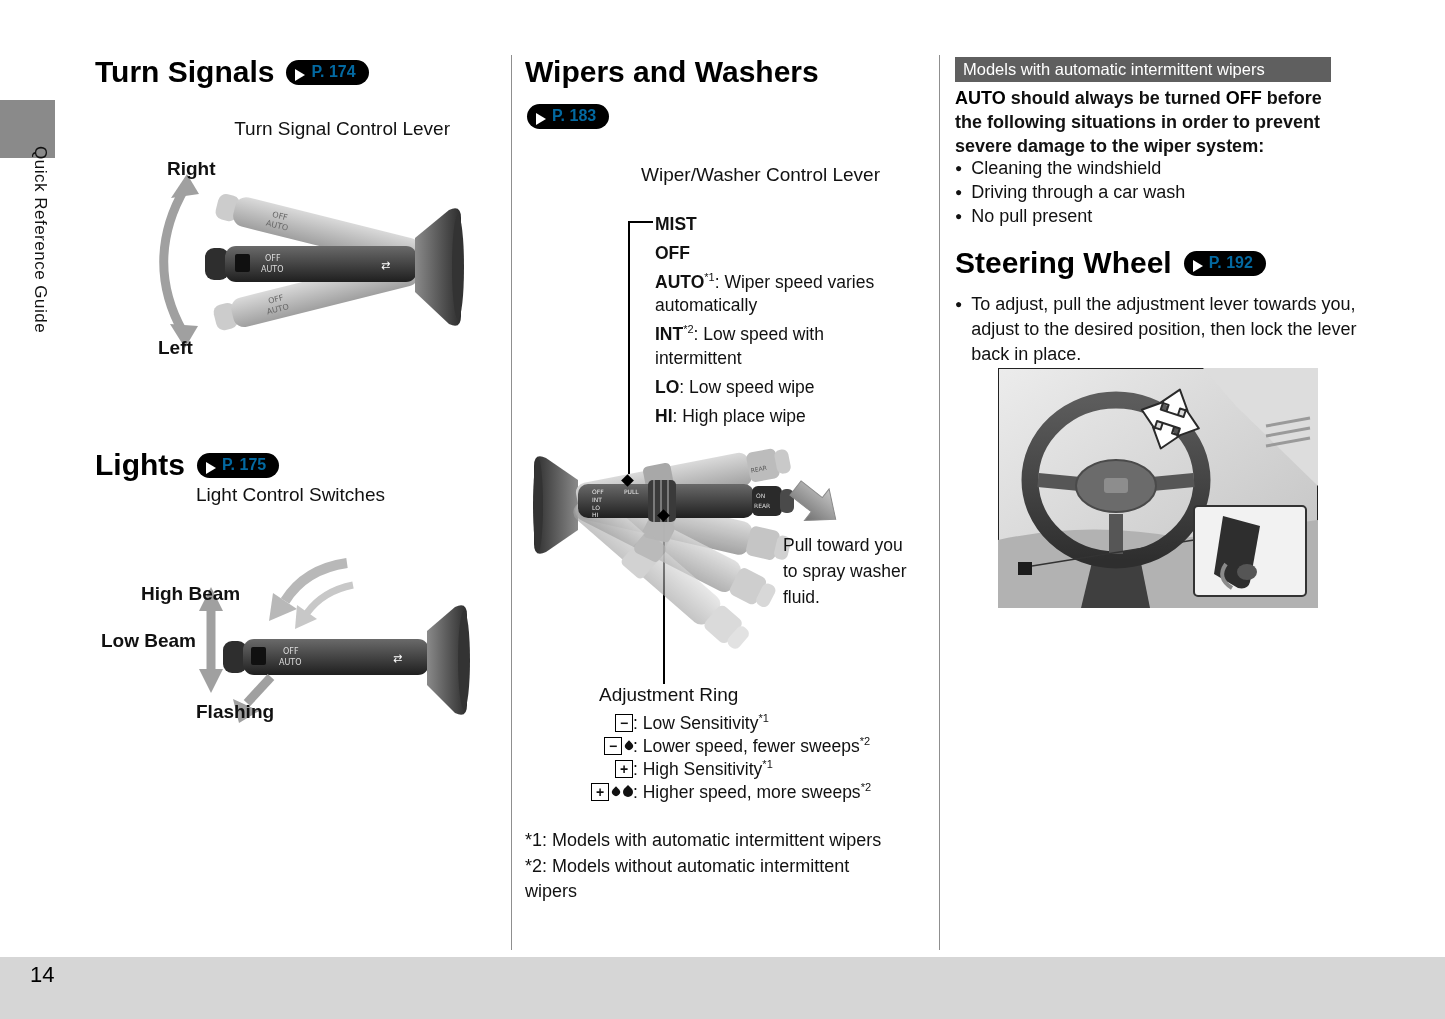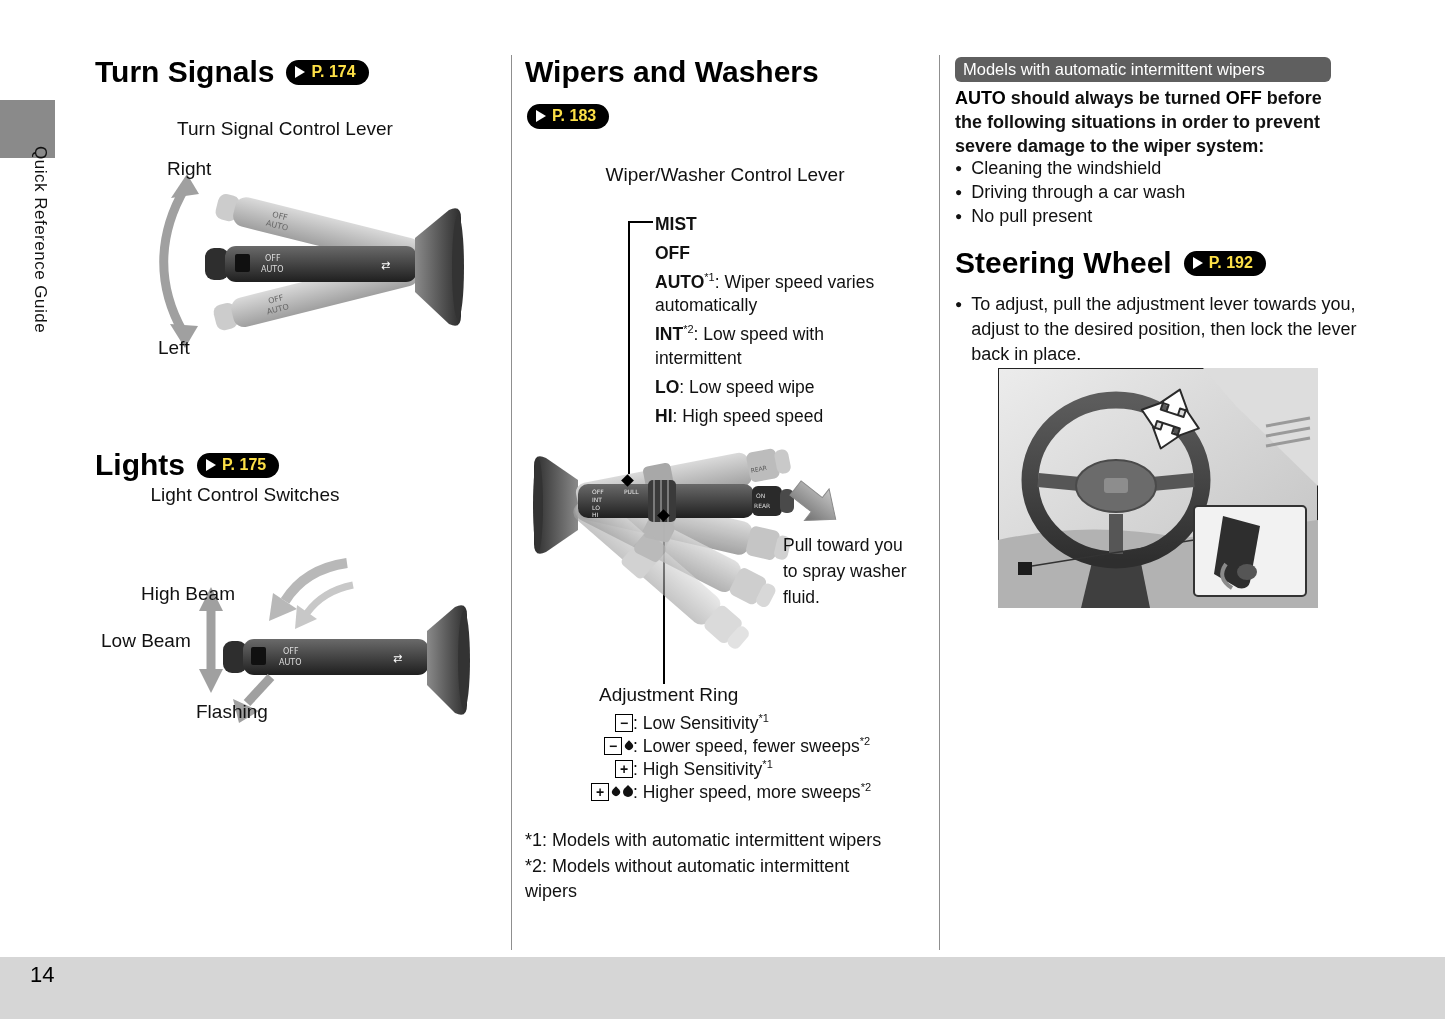--- a/index.html
+++ b/index.html
@@ -1,25 +1,25 @@
 <!DOCTYPE html>
 <html><head>
 <meta charset="utf-8">
 <style>
   html,body{margin:0;padding:0;background:#fff;}
   .page{position:relative;width:1445px;height:1019px;background:#ffffff;overflow:hidden;
         font-family:"Liberation Sans",sans-serif;color:#111;}
   .abs{position:absolute;}
   .h1{font-size:30px;font-weight:bold;color:#000;white-space:nowrap;}
   .heading{position:absolute;display:flex;align-items:center;gap:12px;}
-  .pref{display:inline-flex;align-items:center;gap:6px;background:#000;color:#fde047;
+  .pref{display:inline-flex;align-items:flex-end;gap:6px;background:#000;color:#0369a1;
         border-radius:15px;padding:3px 13px 4px 9px;font-size:16px;font-weight:bold;white-space:nowrap;}
   .pref .tri{width:0;height:0;border-top:6px solid transparent;border-bottom:6px solid transparent;border-left:10px solid #fff;}
-  .caption{font-size:19px;text-align:center;}
-  .lbl{font-size:19px;white-space:nowrap;}
+  .caption{font-size:19px;text-align:right;}
+  .lbl{font-size:19px;white-space:nowrap;font-weight:bold;}
   .vdiv{position:absolute;width:1px;background:#8f8f8f;}
   .sidebar-tab{position:absolute;left:0;top:100px;width:55px;height:58px;background:#8a8a8a;}
   .sidebar-text{position:absolute;left:50px;top:146px;font-size:17px;color:#111;
         transform:rotate(90deg);transform-origin:0 0;white-space:nowrap;letter-spacing:.5px;}
   .footer{position:absolute;left:0;top:957px;width:1445px;height:62px;background:#d6d6d6;}
   .pagenum{position:absolute;left:30px;top:962px;font-size:22px;color:#000;}
   .lever-list{position:absolute;left:655px;top:207px;width:242px;font-size:17.5px;line-height:24px;}
   .lever-list p{margin:0;}
   .lever-list sup{font-size:11px;}
   .lline{position:absolute;background:#000;}
@@ -29,21 +29,21 @@
   .ring-row{display:flex;align-items:center;height:23px;font-size:17.5px;}
   .ricons{width:58px;display:flex;justify-content:flex-end;align-items:center;gap:3px;}
   .rbox{display:inline-flex;justify-content:center;align-items:center;width:16px;height:16px;
         border:1.5px solid #000;font-size:14px;font-weight:bold;line-height:1;background:#fff;}
   .drop{width:8px;height:8px;background:#111;border-radius:0 50% 50% 50%;transform:rotate(45deg);display:inline-block;}
   .drop.lg{width:10px;height:10px;}
   .rtext sup{font-size:11px;}
   .footnotes{position:absolute;left:525px;top:828px;width:360px;font-size:18px;line-height:1.35;}
   .footnotes p{margin:0 0 2px 0;}
   .banner{position:absolute;left:955px;top:57px;width:360px;background:#5f5f5f;color:#fff;
-        font-size:16.5px;padding:3px 8px;border-radius:6px;}
+        font-size:16.5px;padding:3px 8px;}
   .para{position:absolute;left:955px;top:86px;width:396px;font-size:18px;line-height:24px;font-weight:bold;}
   .para b{color:#000;}
   .bullets{position:absolute;left:955px;top:156px;}
   .bul{display:flex;gap:9px;font-size:18px;line-height:24px;align-items:flex-start;}
   .bul .dot{font-size:12px;line-height:24px;}
   .sbullet{position:absolute;left:955px;top:292px;width:408px;display:flex;gap:9px;font-size:18px;line-height:25px;align-items:flex-start;}
   .sbullet .dot{font-size:12px;line-height:25px;}
   svg text{font-family:"DejaVu Sans",sans-serif;}
 </style>
 </head>
@@ -171,21 +171,21 @@
   </span>
 
   <div class="abs caption" style="left:570px;top:164px;width:310px;">Wiper/Washer Control Lever</div>
 
   <div class="lever-list">
     <p><b>MIST</b><sup></sup><span></span></p>
     <p><b>OFF</b><sup></sup><span></span></p>
     <p><b>AUTO</b><sup>*1</sup><span>: Wiper speed varies automatically</span></p>
     <p><b>INT</b><sup>*2</sup><span>: Low speed with intermittent</span></p>
     <p><b>LO</b><sup></sup><span>: Low speed wipe</span></p>
-    <p><b>HI</b><sup></sup><span>: High speed speed</span></p>
+    <p><b>HI</b><sup></sup><span>: High place wipe</span></p>
   </div>
 
   <div class="lline" style="left:630px;top:221px;width:23px;height:2px;"></div>
   <div class="lline" style="left:628px;top:221px;width:2px;height:255px;"></div>
   <div class="lline" style="left:663px;top:516px;width:2px;height:168px;"></div>
 
   <svg class="abs" style="left:532px;top:422px;" width="315" height="255" viewBox="0 0 315 255">
     <path d="M46,58 L14,36 Q2,30 2,44 L2,122 Q2,136 14,130 L46,108 Z" fill="url(#gTrumpL)"></path>
     <ellipse cx="6" cy="83" rx="5" ry="47" fill="#333"></ellipse>
     <g transform="rotate(13 48 82)" opacity="0.95">

